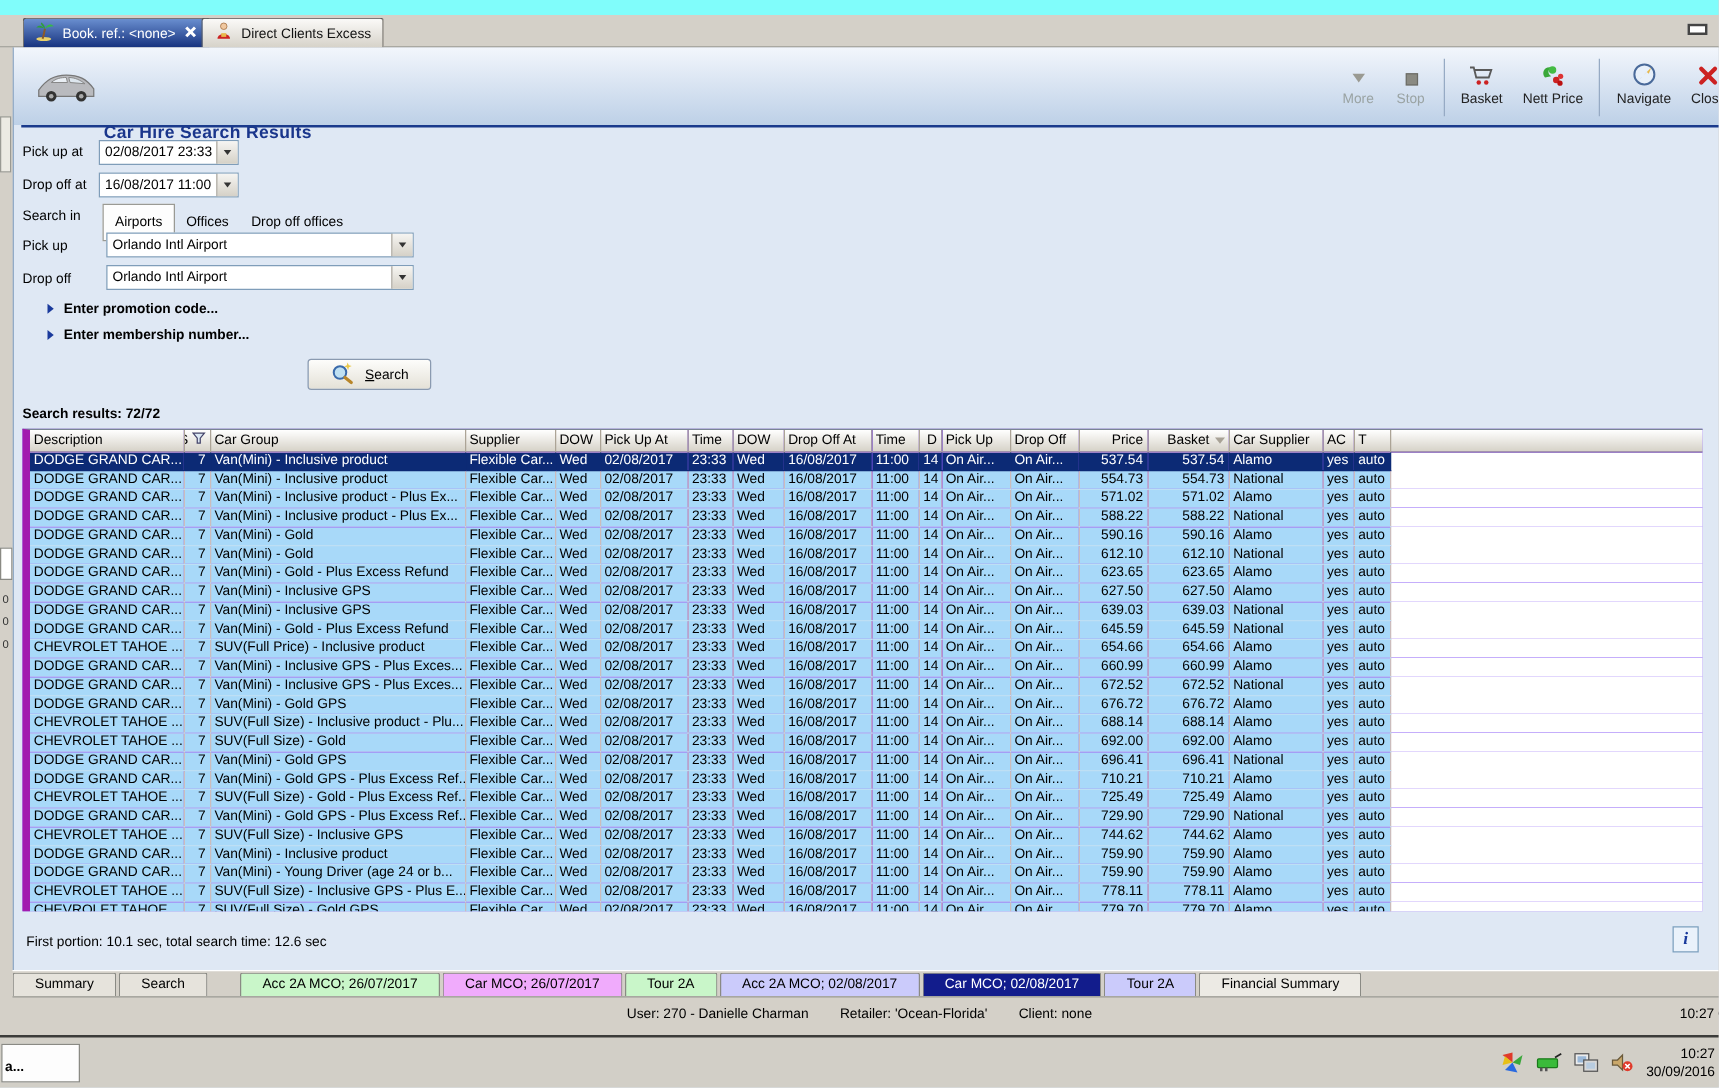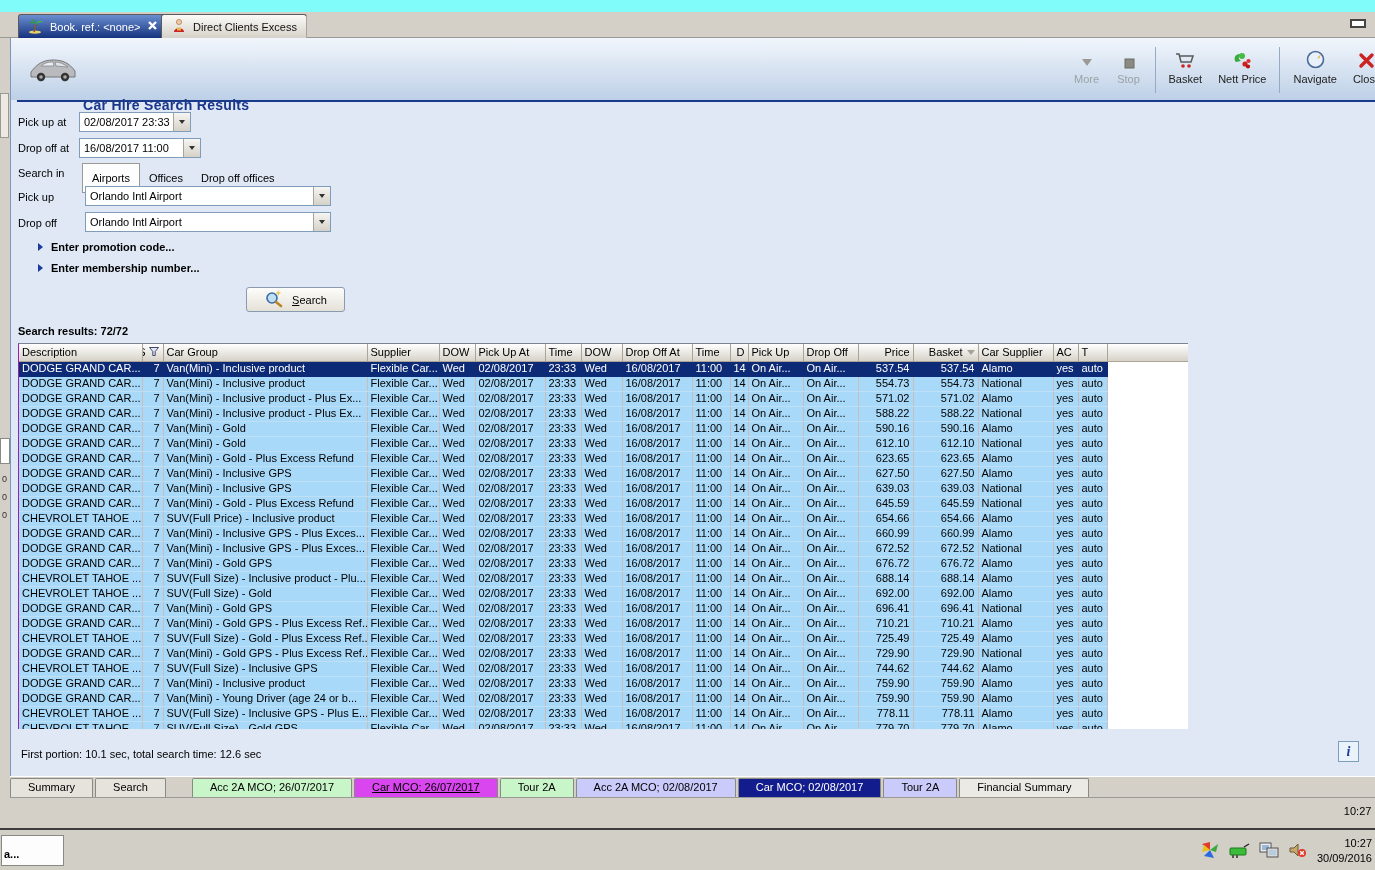--- a/index.html
+++ b/index.html
@@ -41,21 +41,21 @@
   .tri-down { width:0; height:0; border-left:3.5px solid transparent; border-right:3.5px solid transparent; border-top:4px solid #333; }
   .seg-group { position:absolute; left:71px; top:125px; display:flex; align-items:center; }
   .seg-item { padding:8px 9px; }
   .seg-item.selected { background:#fdfdfd; border:1px solid #9a9a94; }
   .disclosure { position:absolute; left:7px; display:flex; align-items:center; gap:8px; font-weight:bold;padding-left:20px; }
   .tri-right { width:0; height:0; border-top:4px solid transparent; border-bottom:4px solid transparent; border-left:5px solid #1a3a9c; }
   .search-btn { position:absolute; left:235px; top:249px; width:99px; height:25px; background:linear-gradient(#fdfdfb,#e4e1d7); border:1px solid #8a9ab0; border-radius:3px; display:flex; align-items:center; justify-content:center; gap:7px; }
   .results-label { position:absolute; left:7px; top:287px; font-weight:bold; }
 
   
-  .table-wrap { position:absolute; left:7px; top:305px; width:1170px; height:386px; background:#8b5cf6; border-top:1px solid #7a8494; border-left:1px solid #a21caf; overflow:hidden; }
+  .table-wrap { position:absolute; left:7px; top:305px; width:1344px; height:386px; background:#8b5cf6; border-top:1px solid #7a8494; border-left:6px solid #a21caf; overflow:hidden; }
   table { border-collapse:collapse; table-layout:fixed; width:1353px; }
   th { height:17px; background:linear-gradient(#ffffff,#d6d2c8); border-right:1px solid #aca496; border-bottom:1px solid #aca496; font-weight:normal; text-align:left; padding:0 3px; white-space:nowrap; overflow:hidden; }
   th.filler { border-right:none; }
   th .hwrap { display:flex; align-items:center; gap:2px; }
   th.num .hwrap { justify-content:flex-end; }
   .sort-tri { width:0; height:0; border-left:4px solid transparent; border-right:4px solid transparent; border-top:5px solid #a8a296; margin-left:2px; }
   td { height:15px; background:#a8d9f9; border-right:1px solid #cbbcbc; border-bottom:1px solid #bedff4; padding:0 3px; white-space:nowrap; overflow:hidden; line-height:13px; }
   td.filler { background:#fff; border-right:none; border-bottom:none; }
   td.num { text-align:right; }
   tr.selected td:not(.filler) { background:#0c2a75; color:#fff; border-right-color:#0c2a75; border-bottom-color:#0c2a75; }
@@ -193,21 +193,21 @@
   <div class="header-line"></div>
 
   <div class="frm-label" style="top:78px">Pick up at</div>
   <div class="combo" style="left:68px;top:74px;width:112px">
     <span class="val">02/08/2017 23:33</span>
     <span class="cbtn">
         <span class="tri-down"></span>
       </span>
   </div>
   <div class="frm-label" style="top:104px">Drop off at</div>
-  <div class="combo" style="left:68px;top:100px;width:122px">
+  <div class="combo" style="left:68px;top:100px;width:112px">
     <span class="val">16/08/2017 11:00</span>
     <span class="cbtn">
         <span class="tri-down"></span>
       </span>
   </div>
   <div class="frm-label" style="top:129px">Search in</div>
   <div class="seg-group" id="search-in-group">
       <span class="seg-item selected">Airports</span>
       <span class="seg-item">Offices</span>
       <span class="seg-item">Drop off offices</span>
@@ -902,29 +902,34 @@
   <div class="portion-status">First portion: 10.1 sec, total search time: 12.6 sec</div>
   <div class="info-btn">
       <span>i</span>
     </div>
 </div>
 
 <div class="bottom-tabs" id="bottom-tabs">
     <div class="btab" style="background: rgb(230, 227, 220); color: rgb(0, 0, 0);">Summary</div>
     <div class="btab" style="background: rgb(230, 227, 220); color: rgb(0, 0, 0);">Search</div>
     <div class="btab" style="background: rgb(201, 246, 201); color: rgb(0, 0, 0); margin-left: 24px;">Acc 2A MCO; 26/07/2017</div>
-    <div class="btab" style="background: #d946ef; color: rgb(0, 0, 0); text-decoration: underline;">Car MCO; 26/07/2017</div>
+    <div class="btab" style="background: #f0abfc; color: rgb(0, 0, 0);">Car MCO; 26/07/2017</div>
     <div class="btab" style="background: rgb(201, 246, 201); color: rgb(0, 0, 0);">Tour 2A</div>
     <div class="btab" style="background: rgb(203, 203, 251); color: rgb(0, 0, 0);">Acc 2A MCO; 02/08/2017</div>
     <div class="btab" style="background: rgb(18, 28, 140); color: rgb(255, 255, 255); font-weight: normal;">Car MCO; 02/08/2017</div>
     <div class="btab" style="background: rgb(203, 203, 251); color: rgb(0, 0, 0);">Tour 2A</div>
     <div class="btab" style="background: rgb(236, 234, 228); color: rgb(0, 0, 0);">Financial Summary</div>
   </div>
 
 <div class="statusbar">
+  <div class="statusbar-center">
+    <span>User: 270 - Danielle Charman</span>
+    <span>Retailer: 'Ocean-Florida'</span>
+    <span>Client: none</span>
+  </div>
   <div class="statusbar-right">10:27 G</div>
 </div>
 
 <div class="taskbar">
   <div class="task-btn">a...</div>
   <div class="tray">
     <div class="tray-icons">
       <span><svg width="20" height="20" viewBox="0 0 20 20">
             <path d="M10 10 L2 4 L10 2 Z" fill="#e03a2a"></path>
             <path d="M10 10 L18 4 L16 12 Z" fill="#3aa83a"></path>

